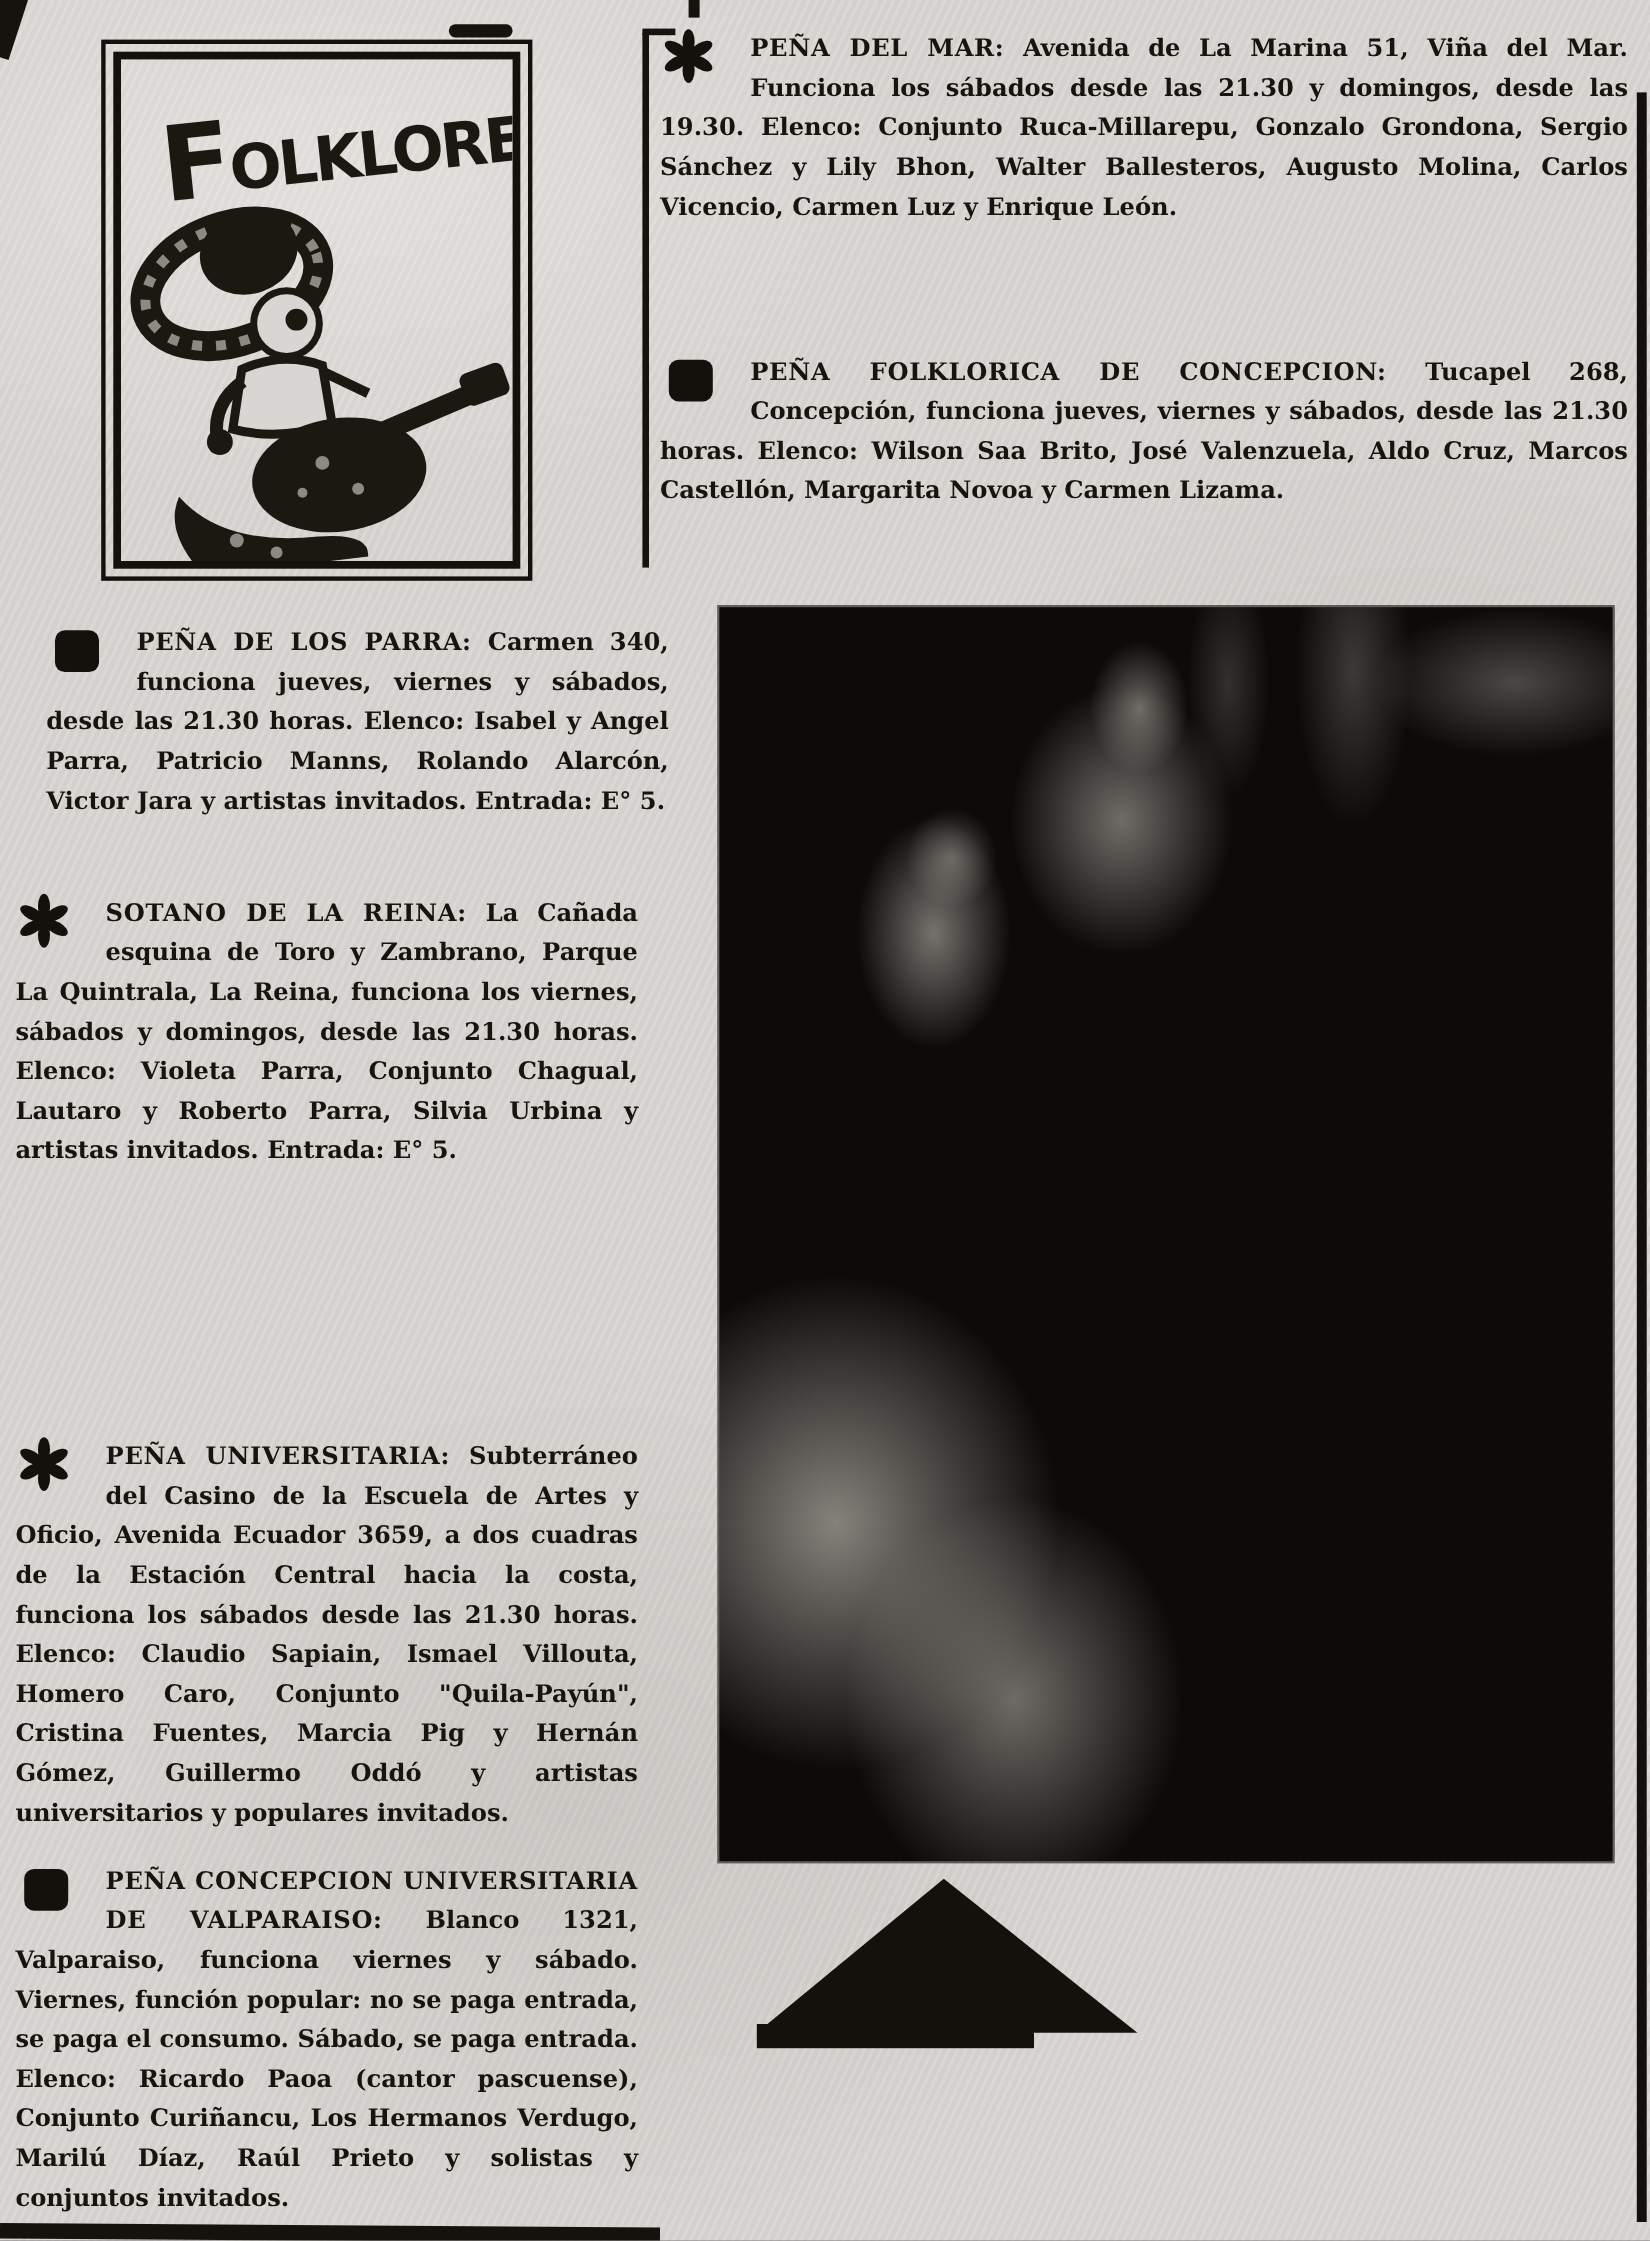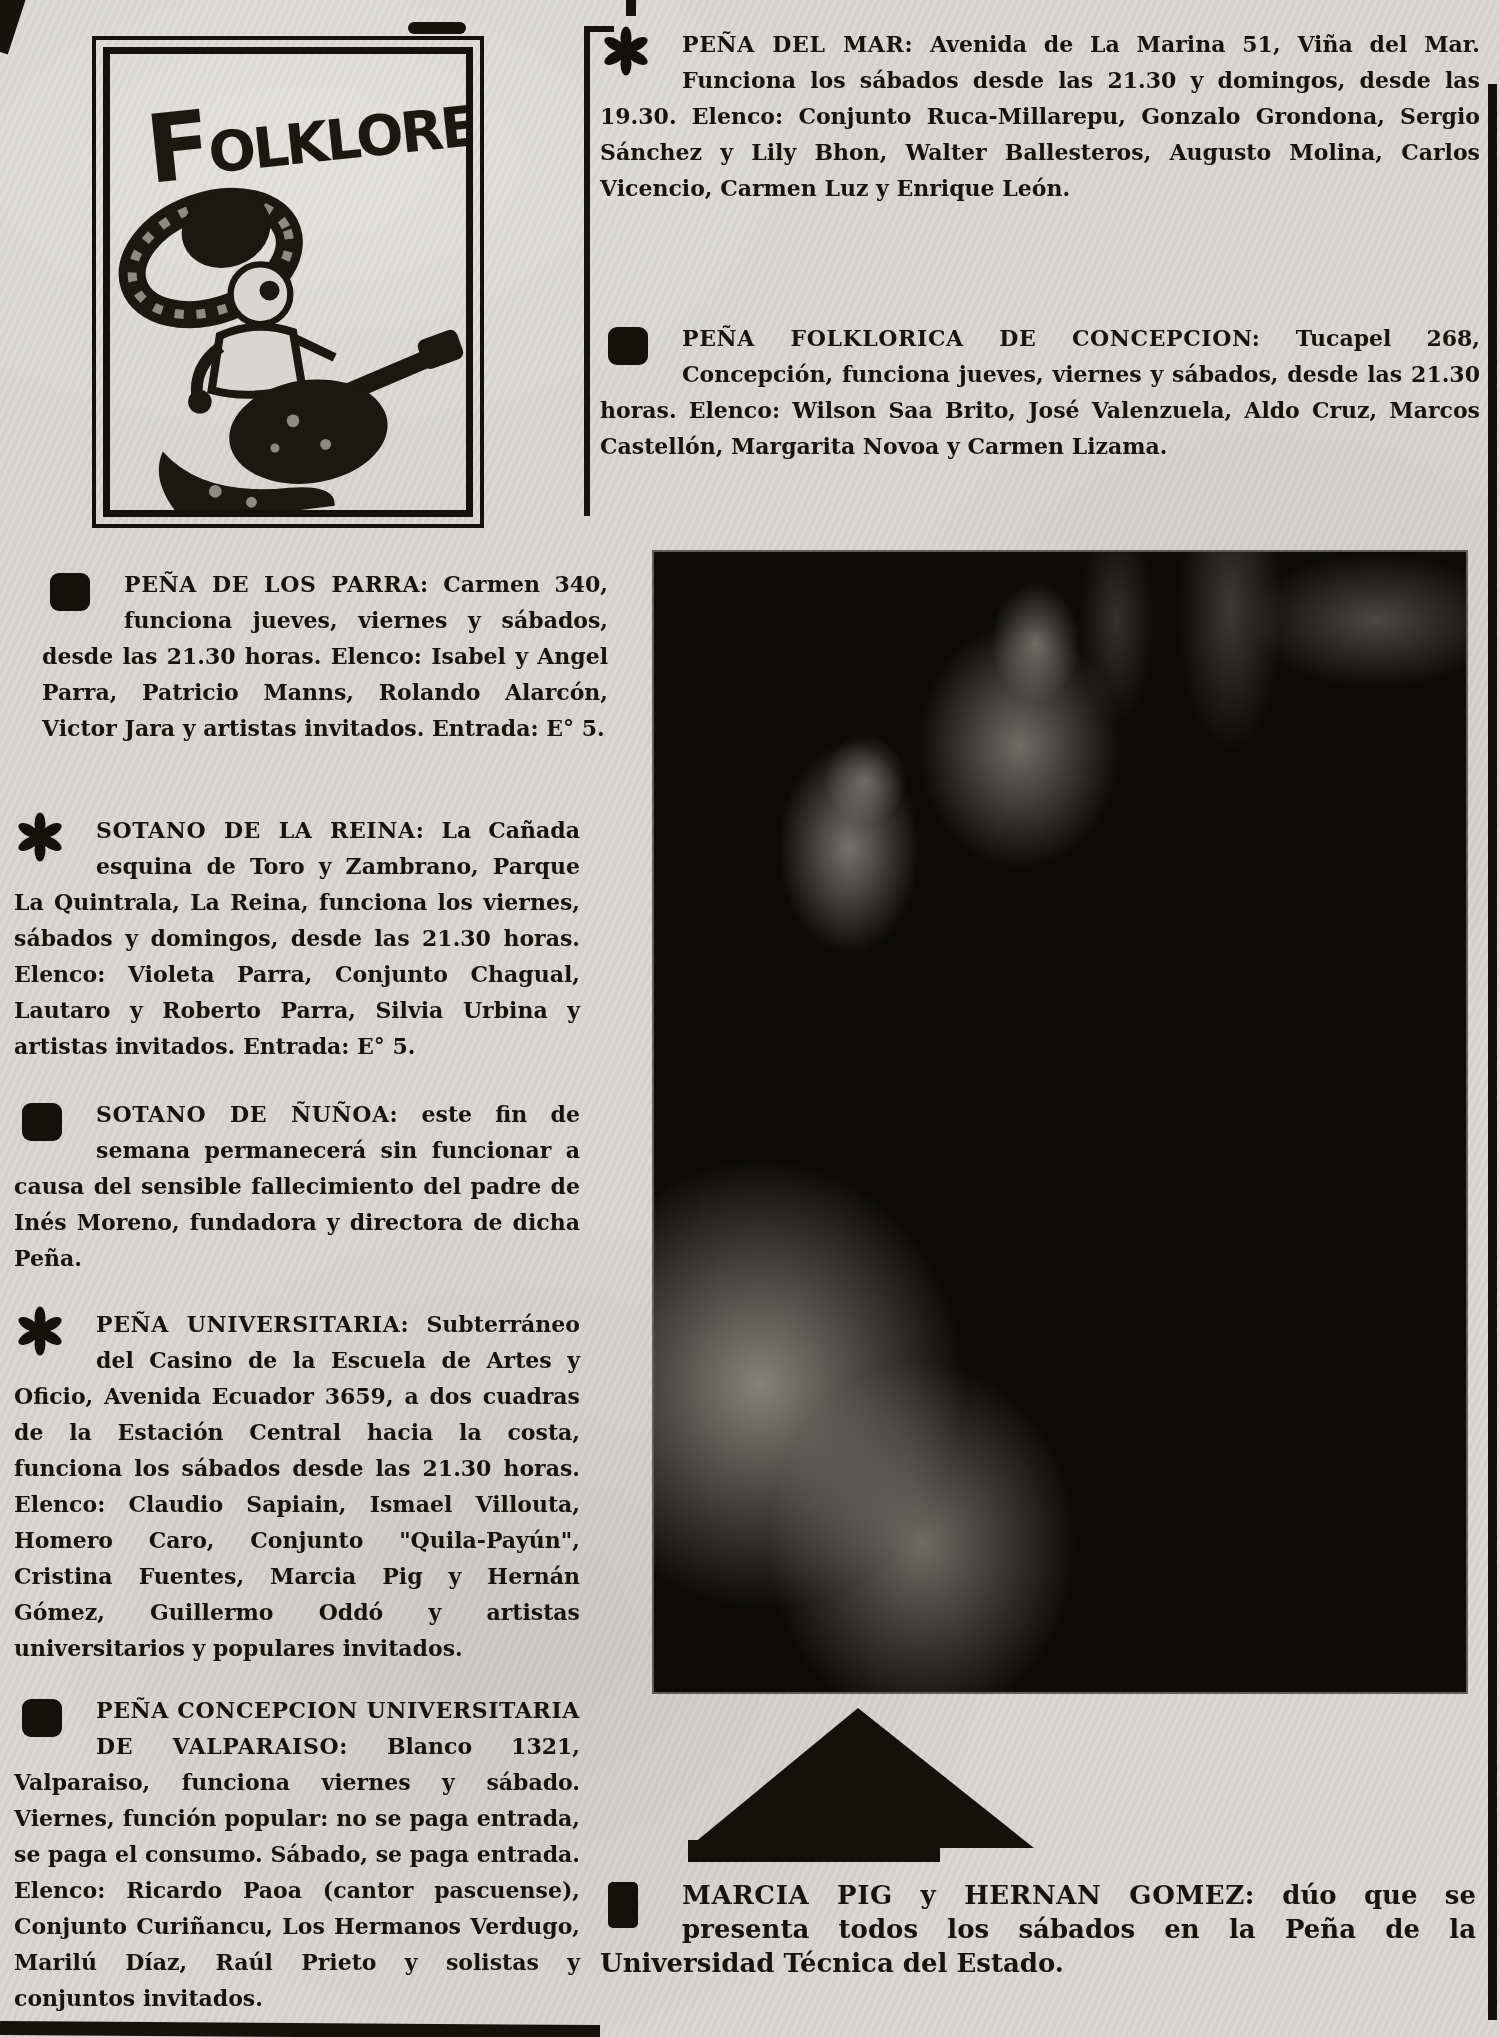--- a/index.html
+++ b/index.html
@@ -138,26 +138,20 @@
             <ellipse cx="0" cy="-13" rx="5.5" ry="11.5" transform="rotate(240)"></ellipse>
             <ellipse cx="0" cy="-13" rx="5.5" ry="11.5" transform="rotate(300)"></ellipse>
             <circle r="4"></circle>
           </g>
         </svg>
       </span>
     <span class="indent"></span>
     <b class="title">SOTANO DE LA REINA:</b>
     <span class="body"> La Cañada esquina de Toro y Zambrano, Parque La Quintrala, La Reina, funciona los viernes, sábados y domingos, desde las 21.30 horas. Elenco: Violeta Parra, Conjunto Chagual, Lautaro y Roberto Parra, Silvia Urbina y artistas invitados. Entrada: E° 5.</span>
   </div>
-    <div class="entry le3">
-    <span class="bullet bullet-square"></span>
-    <span class="indent"></span>
-    <b class="title">SOTANO DE ÑUÑOA:</b>
-    <span class="body"> este fin de semana permanecerá sin funcionar a causa del sensible fallecimiento del padre de Inés Moreno, fundadora y directora de dicha Peña.</span>
-  </div>
     <div class="entry le4">
     <span class="bullet bullet-asterisk">
         <svg viewBox="-26 -26 52 52">
           <g fill="#14110c">
             <ellipse cx="0" cy="-13" rx="5.5" ry="11.5" transform="rotate(0)"></ellipse>
             <ellipse cx="0" cy="-13" rx="5.5" ry="11.5" transform="rotate(60)"></ellipse>
             <ellipse cx="0" cy="-13" rx="5.5" ry="11.5" transform="rotate(120)"></ellipse>
             <ellipse cx="0" cy="-13" rx="5.5" ry="11.5" transform="rotate(180)"></ellipse>
             <ellipse cx="0" cy="-13" rx="5.5" ry="11.5" transform="rotate(240)"></ellipse>
             <ellipse cx="0" cy="-13" rx="5.5" ry="11.5" transform="rotate(300)"></ellipse>
@@ -192,19 +186,13 @@
     <span class="indent"></span>
     <b class="title">PEÑA DEL MAR:</b>
     <span class="body"> Avenida de La Marina 51, Viña del Mar. Funciona los sábados desde las 21.30 y domingos, desde las 19.30. Elenco: Conjunto Ruca-Millarepu, Gonzalo Grondona, Sergio Sánchez y Lily Bhon, Walter Ballesteros, Augusto Molina, Carlos Vicencio, Carmen Luz y Enrique León.</span>
   </div>
     <div class="entry re2">
     <span class="bullet bullet-square"></span>
     <span class="indent"></span>
     <b class="title">PEÑA FOLKLORICA DE CONCEPCION:</b>
     <span class="body"> Tucapel 268, Concepción, funciona jueves, viernes y sábados, desde las 21.30 horas. Elenco: Wilson Saa Brito, José Valenzuela, Aldo Cruz, Marcos Castellón, Margarita Novoa y Carmen Lizama.</span>
   </div>
-    <div class="entry cap">
-    <span class="bullet bullet-square"></span>
-    <span class="indent"></span>
-    <b class="title">MARCIA PIG y HERNAN GOMEZ:</b>
-    <span class="body"> dúo que se presenta todos los sábados en la Peña de la Universidad Técnica del Estado.</span>
-  </div>
   </div>
 
 </body></html>

